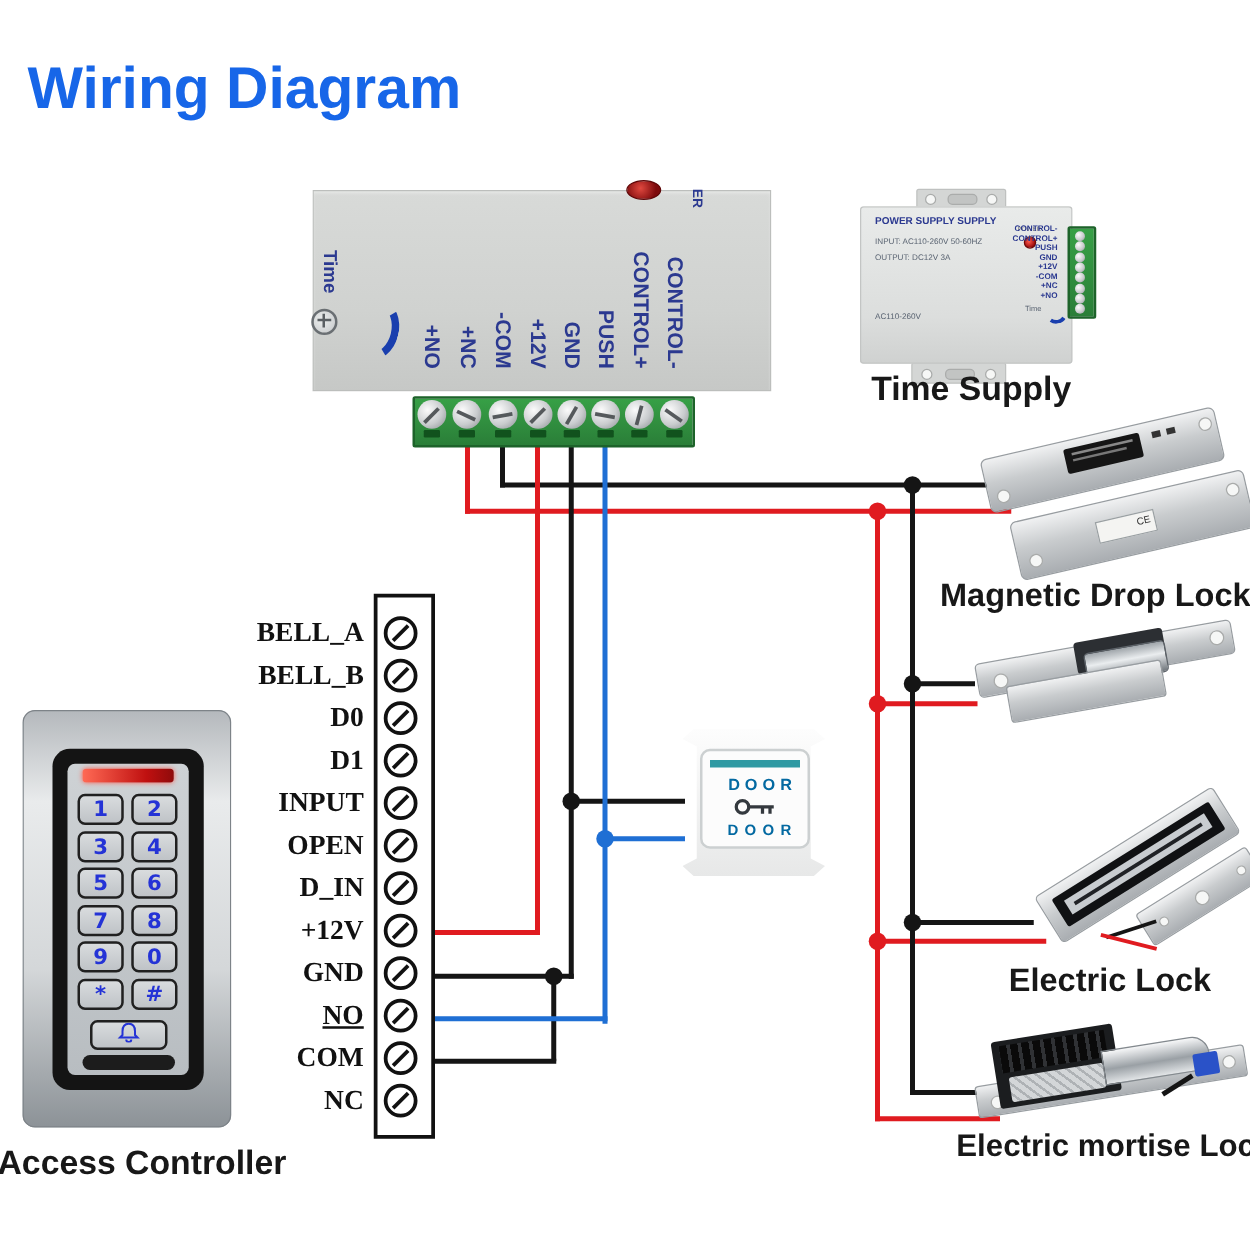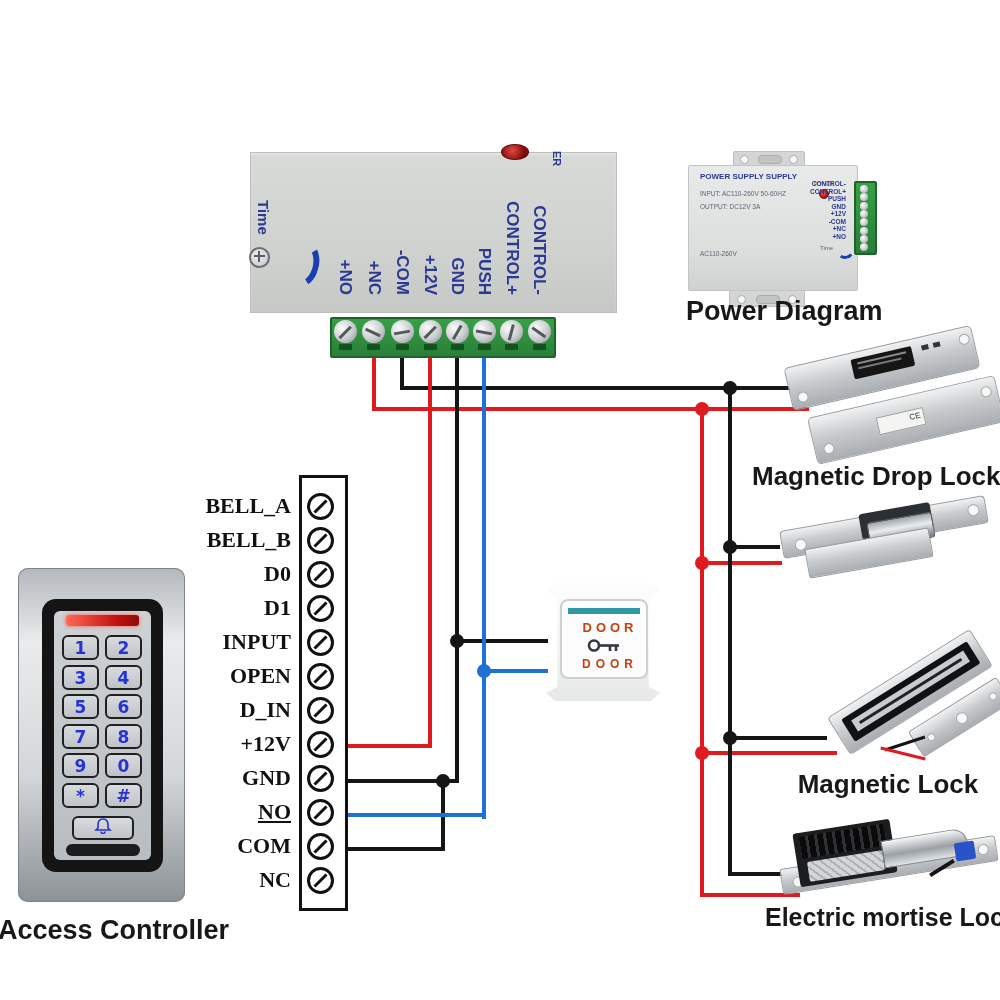--- a/index.html
+++ b/index.html
@@ -53,30 +53,31 @@
        background:linear-gradient(180deg,#d9dcde,#bfc3c7);color:#2433d6;font-weight:bold;font-size:17px;
        display:flex;align-items:center;justify-content:center;font-family:"DejaVu Sans",sans-serif;}
   .kslot{position:absolute;left:66px;top:844px;width:74px;height:12px;background:#1c1c1c;border-radius:6px;}
   
   .exbtn{position:absolute;left:546px;top:583px;width:114px;height:118px;
          background:linear-gradient(180deg,#fdfdfd,#e7e8e8);
          clip-path:polygon(8% 0%,92% 0%,100% 7%,90% 12%,90% 88%,100% 93%,92% 100%,8% 100%,0% 93%,10% 88%,10% 12%,0% 7%);}
   .excard{position:absolute;left:560px;top:599px;width:88px;height:80px;border-radius:8px;
           border:2px solid #ccd0d1;background:#fcfcfc;box-sizing:border-box;}
   .exbar{position:absolute;left:568px;top:608px;width:72px;height:6px;background:#2f9aa3;}
-  .extext{position:absolute;width:100px;left:560px;text-align:center;font-weight:bold;color:#c2410c;}
+  .extext{position:absolute;width:100px;left:560px;text-align:center;font-weight:bold;color:#0369a1;}
   
   .metal{background:linear-gradient(180deg,#f0f1f2,#c9ccce 45%,#a9adb1);border:1px solid #989da1;border-radius:5px;}
   .lk{position:absolute;box-sizing:border-box;}
 </style>
 </head>
 <body>
 
 <div id="canvas">
 
+  <div class="title">Wiring Diagram</div>
 
   <div class="w wr" style="left:372px;top:353px;width:4px;height:58px;"></div>
   <div class="w wr" style="left:372px;top:407px;width:437px;height:4px;"></div>
   <div class="w wr" style="left:700px;top:407px;width:4px;height:490px;"></div>
   <div class="w wr" style="left:700px;top:561px;width:82px;height:4px;"></div>
   <div class="w wr" style="left:700px;top:751px;width:137px;height:4px;"></div>
   <div class="w wr" style="left:700px;top:893px;width:100px;height:4px;"></div>
 
   <div class="w wk" style="left:400px;top:353px;width:4px;height:37px;"></div>
   <div class="w wk" style="left:400px;top:386px;width:399px;height:4px;"></div>
@@ -198,21 +199,21 @@
   <div class="greenblock" style="left:854px;top:181px;width:19px;height:70px;">
     <div class="screw" style="left:4px;top:2px;width:8px;height:8px;"></div>
     <div class="screw" style="left:4px;top:10.3px;width:8px;height:8px;"></div>
     <div class="screw" style="left:4px;top:18.6px;width:8px;height:8px;"></div>
     <div class="screw" style="left:4px;top:26.9px;width:8px;height:8px;"></div>
     <div class="screw" style="left:4px;top:35.2px;width:8px;height:8px;"></div>
     <div class="screw" style="left:4px;top:43.5px;width:8px;height:8px;"></div>
     <div class="screw" style="left:4px;top:51.8px;width:8px;height:8px;"></div>
     <div class="screw" style="left:4px;top:60.1px;width:8px;height:8px;"></div>
   </div>
-  <div class="cap" style="left:686px;top:296px;width:182px;font-size:27px;">Power Diagram</div>
+  <div class="cap" style="left:686px;top:296px;width:182px;font-size:27px;">Time Supply</div>
 
   <div class="strip"></div>
   <div class="sscrew" style="left:307px;top:492.5px;">
       <div class="sslash"></div>
     </div>
   <div class="sscrew" style="left:307px;top:526.5px;">
       <div class="sslash"></div>
     </div>
   <div class="sscrew" style="left:307px;top:560.5px;">
       <div class="sslash"></div>
@@ -328,21 +329,21 @@
     <div class="abs" style="left:18px;top:14px;width:132px;height:13px;background:#c8ccd0;"></div>
     <div class="abs" style="left:24px;top:19px;width:120px;height:3px;background:#202226;"></div>
   </div>
   <div class="lk metal" style="left:908px;top:702px;width:104px;height:30px;transform:rotate(-32deg);border-radius:3px;">
     <div class="hole" style="left:46px;top:10px;width:10px;height:10px;"></div>
     <div class="hole" style="left:12px;top:12px;width:6px;height:6px;"></div>
     <div class="hole" style="left:86px;top:10px;width:6px;height:6px;"></div>
   </div>
   <div class="w wk" style="left:884px;top:742px;width:42px;height:3px;transform:rotate(-18deg);"></div>
   <div class="w wr" style="left:880px;top:752px;width:46px;height:3px;transform:rotate(14deg);"></div>
-  <div class="cap" style="left:793px;top:769px;width:190px;font-size:26px;">Magnetic Lock</div>
+  <div class="cap" style="left:793px;top:769px;width:190px;font-size:26px;">Electric Lock</div>
 
   <div class="lk metal" style="left:780px;top:852px;width:218px;height:26px;transform:rotate(-9deg);border-radius:3px;">
     <div class="hole" style="left:10px;top:9px;width:9px;height:9px;"></div>
     <div class="hole" style="left:198px;top:6px;width:9px;height:9px;"></div>
   </div>
   <div class="lk" style="left:796px;top:826px;width:98px;height:54px;transform:rotate(-9deg);background:#1b1d1f;border-radius:3px;">
     <div class="abs" style="left:6px;top:4px;width:85px;height:22px;
          background:repeating-linear-gradient(90deg,#0a0a0a 0 6px,#303235 6px 9px);"></div>
     <div class="abs" style="left:10px;top:30px;width:76px;height:20px;border-radius:2px;
          background:repeating-linear-gradient(45deg,#d3d6d8 0 4px,#aeb2b5 4px 6px);"></div>

